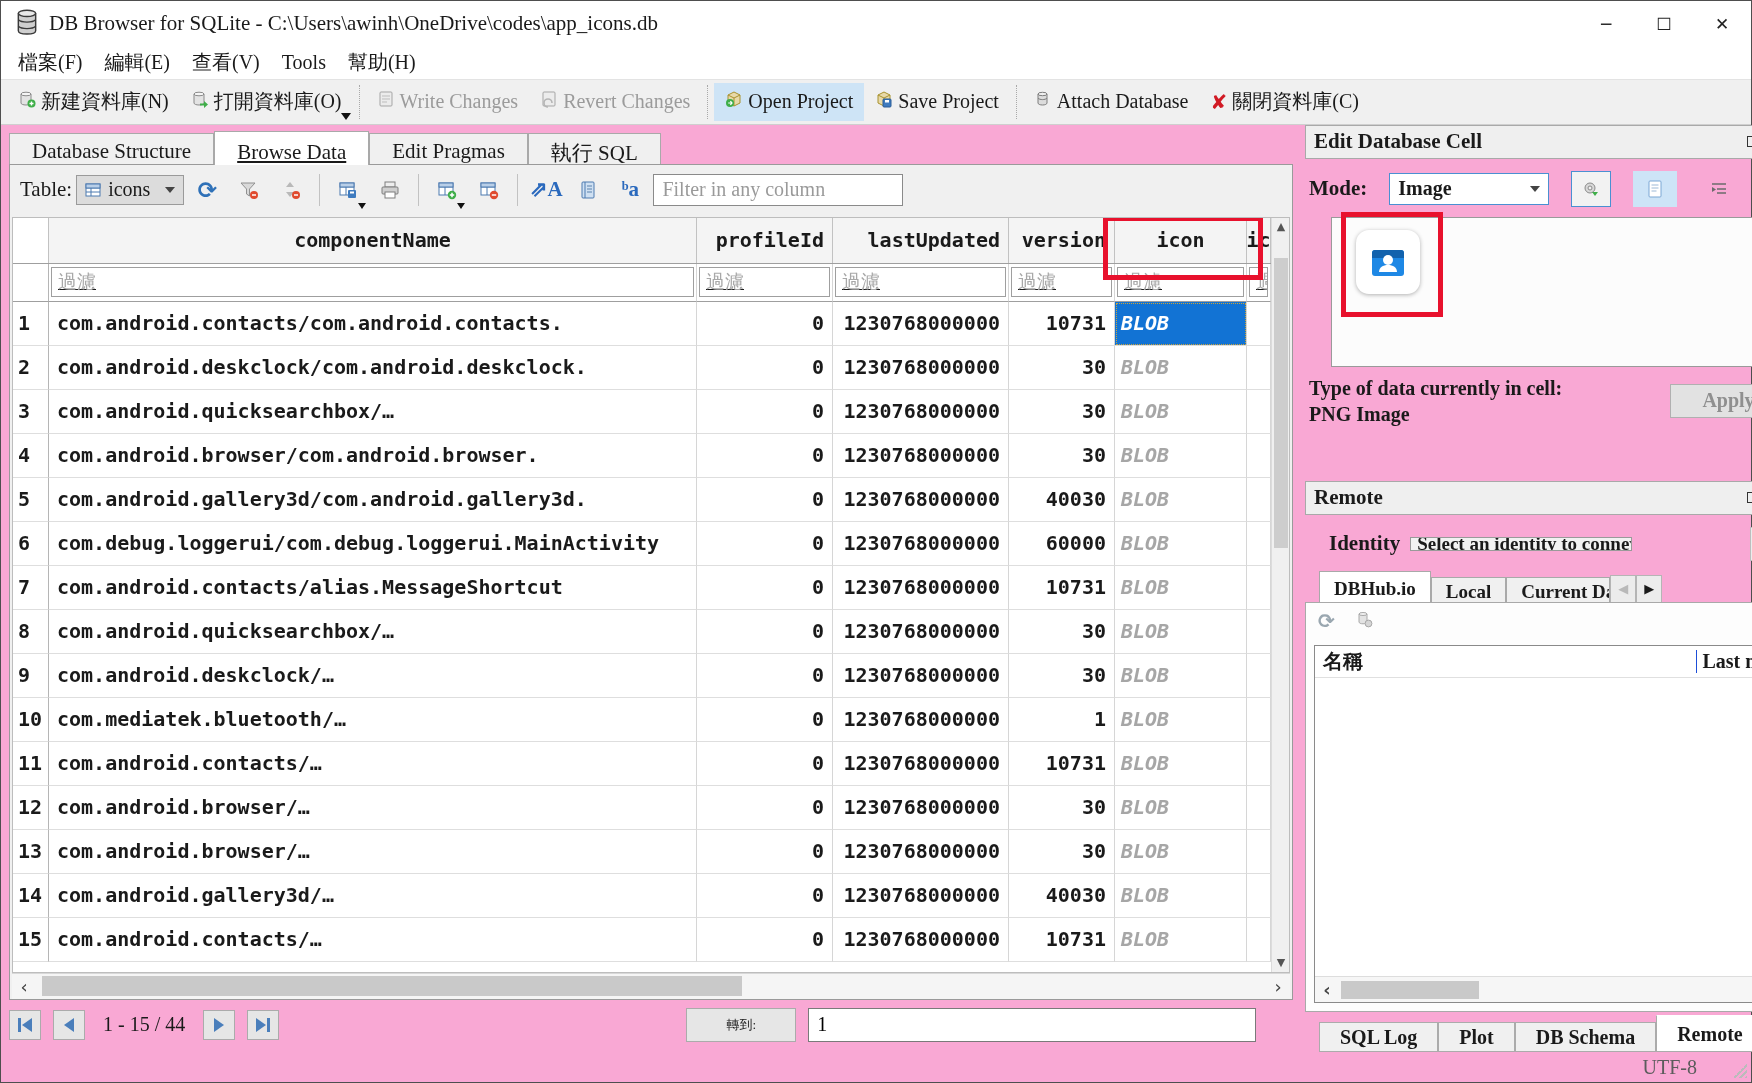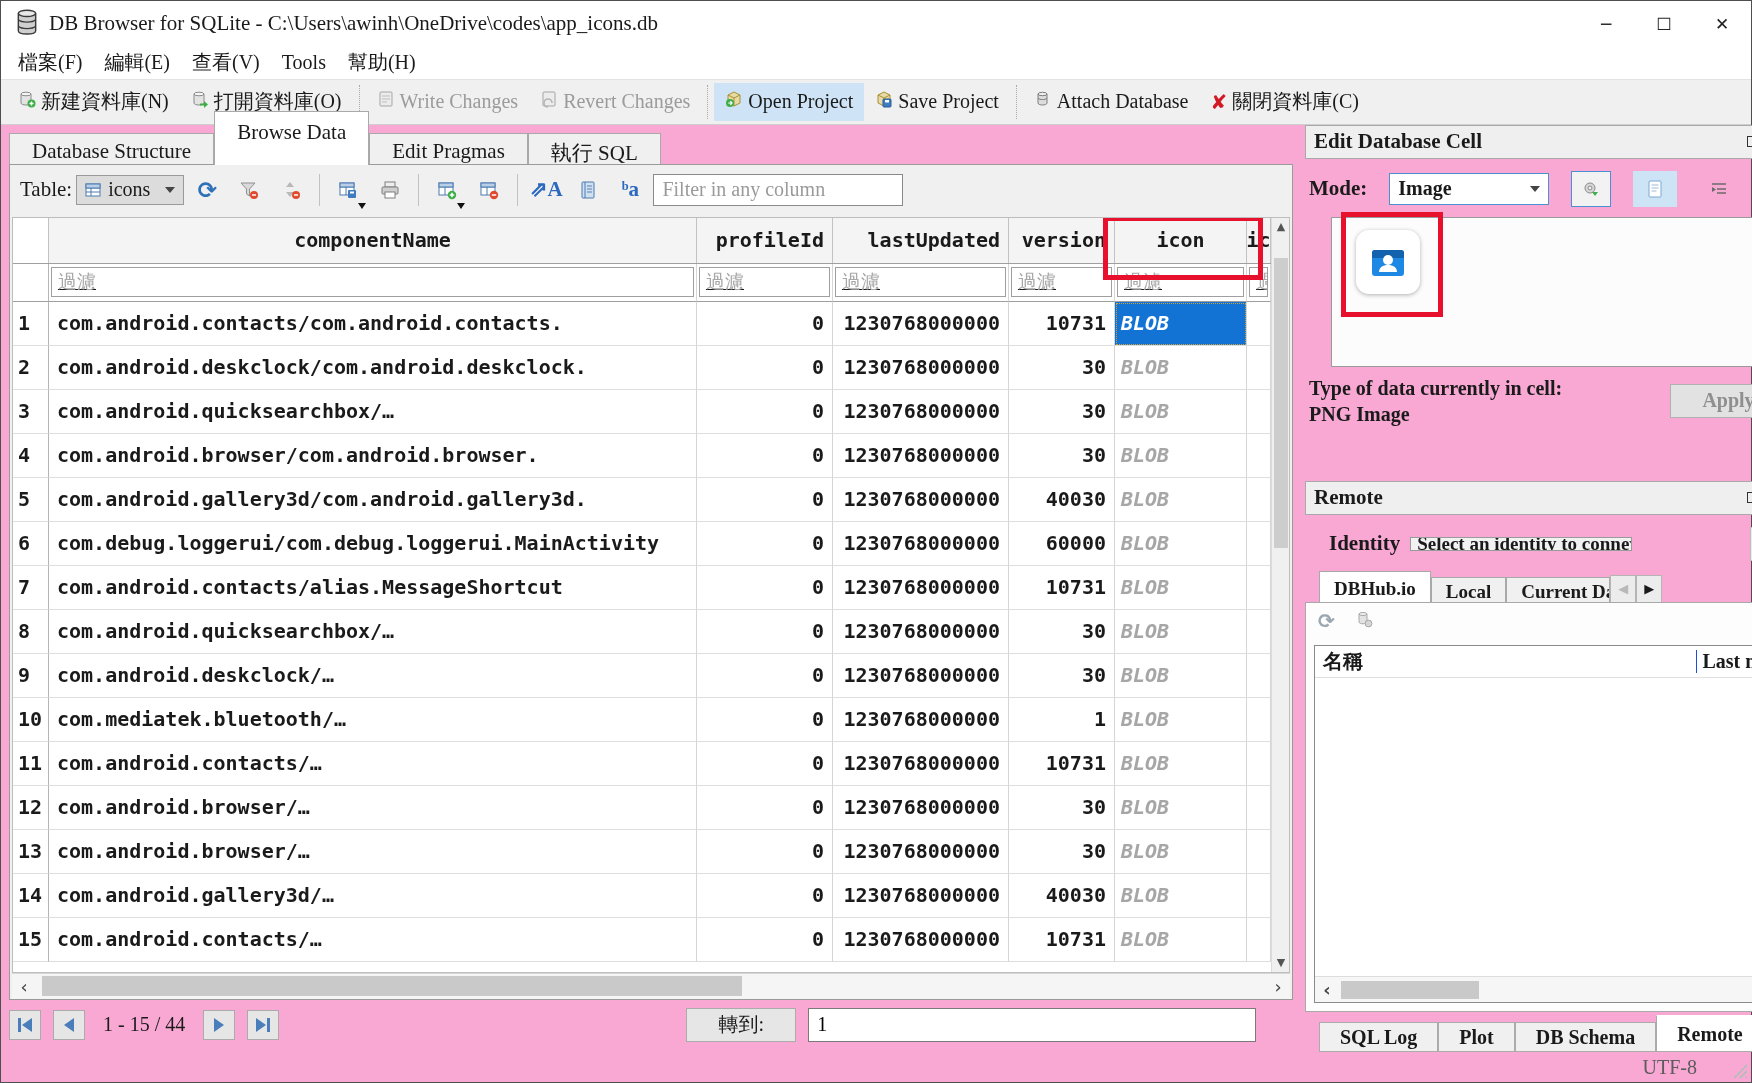--- a/index.html
+++ b/index.html
@@ -32,21 +32,21 @@
   .redx{color:#d11a24;font-weight:bold;font-size:20px;font-family:"DejaVu Sans",sans-serif;}
 
   
   .main{display:flex;height:928px;}
   .left{width:1295px;display:flex;flex-direction:column;padding-left:8px;}
   .right{flex:1;display:flex;flex-direction:column;padding:0 8px 0 12px;font-weight:bold;}
 
   
   .doc-tabs{height:40px;display:flex;align-items:flex-end;padding-top:4px;}
   .doc-tab{padding:5px 22px;font-size:21px;border:1px solid #a9a9a9;border-bottom:none;background:#f0f0f0;height:32px;}
-  .doc-tab.active{background:#fff;height:54px;position:relative;z-index:2;padding-top:8px;}
+  .doc-tab.active{background:#fff;height:34px;position:relative;z-index:2;padding-top:8px;text-decoration:underline;}
 
   
   .browse-pane{height:836px;border:1px solid #9a9a9a;background:#f0f0f0;display:flex;flex-direction:column;margin-top:-1px;}
   .controls{height:50px;display:flex;align-items:center;padding-left:10px;gap:4px;}
   .lbl{font-size:21px;}
   .combo{height:30px;background:#dcdcdc;border:1px solid #9a9a9a;display:flex;align-items:center;gap:7px;padding:0 8px;font-size:20px;}
   .combo .caret,.caret-dn{width:0;height:0;border-left:5px solid transparent;border-right:5px solid transparent;border-top:6px solid #444;margin-left:8px;}
   .icon-btn{width:38px;height:34px;display:flex;align-items:center;justify-content:center;position:relative;}
   .icon-btn .mini-caret{position:absolute;right:1px;bottom:-2px;width:0;height:0;
         border-left:4px solid transparent;border-right:4px solid transparent;border-top:6px solid #111;}
@@ -91,21 +91,21 @@
   .hthumb2{position:absolute;left:26px;width:138px;height:18px;background:#c9c9c9;}
 
   
   .pager{height:46px;display:flex;align-items:center;gap:12px;padding-top:4px;}
   .pg-btn{width:32px;height:30px;background:#e6e6e6;border:1px solid #ababab;display:flex;align-items:center;justify-content:center;gap:1px;}
   .tri-l{width:0;height:0;border-top:7px solid transparent;border-bottom:7px solid transparent;border-right:10px solid #4a7ebb;}
   .tri-r{width:0;height:0;border-top:7px solid transparent;border-bottom:7px solid transparent;border-left:10px solid #4a7ebb;}
   .bar{width:3px;height:14px;background:#4a7ebb;}
   .pg-label{font-size:20px;padding:0 6px;}
   .goto-btn{margin-left:395px;width:110px;height:34px;background:#e6e6e6;border:1px solid #ababab;
-            display:flex;align-items:center;justify-content:center;font-size:20px;}
+            display:flex;align-items:center;justify-content:center;font-size:13px;}
   .goto-input{width:448px;height:34px;border:1px solid #7a7a7a;background:#fff;font-size:20px;
               font-family:"Liberation Serif",serif;padding:0 8px;}
 
   
   .panel-title{height:34px;background:#efefef;border:1px solid #a9a9a9;display:flex;align-items:center;padding:0 8px;font-size:21px;}
   .pt-icons{margin-left:auto;display:flex;align-items:center;gap:14px;}
   .float-ic{width:13px;height:11px;border:1.5px solid #333;position:relative;background:#efefef;}
   .float-ic::before{content:"";position:absolute;left:3px;top:-5px;width:13px;height:11px;border:1.5px solid #333;background:#efefef;z-index:-1;}
   .close-ic{font-family:"DejaVu Sans",sans-serif;font-size:17px;color:#222;}
 

